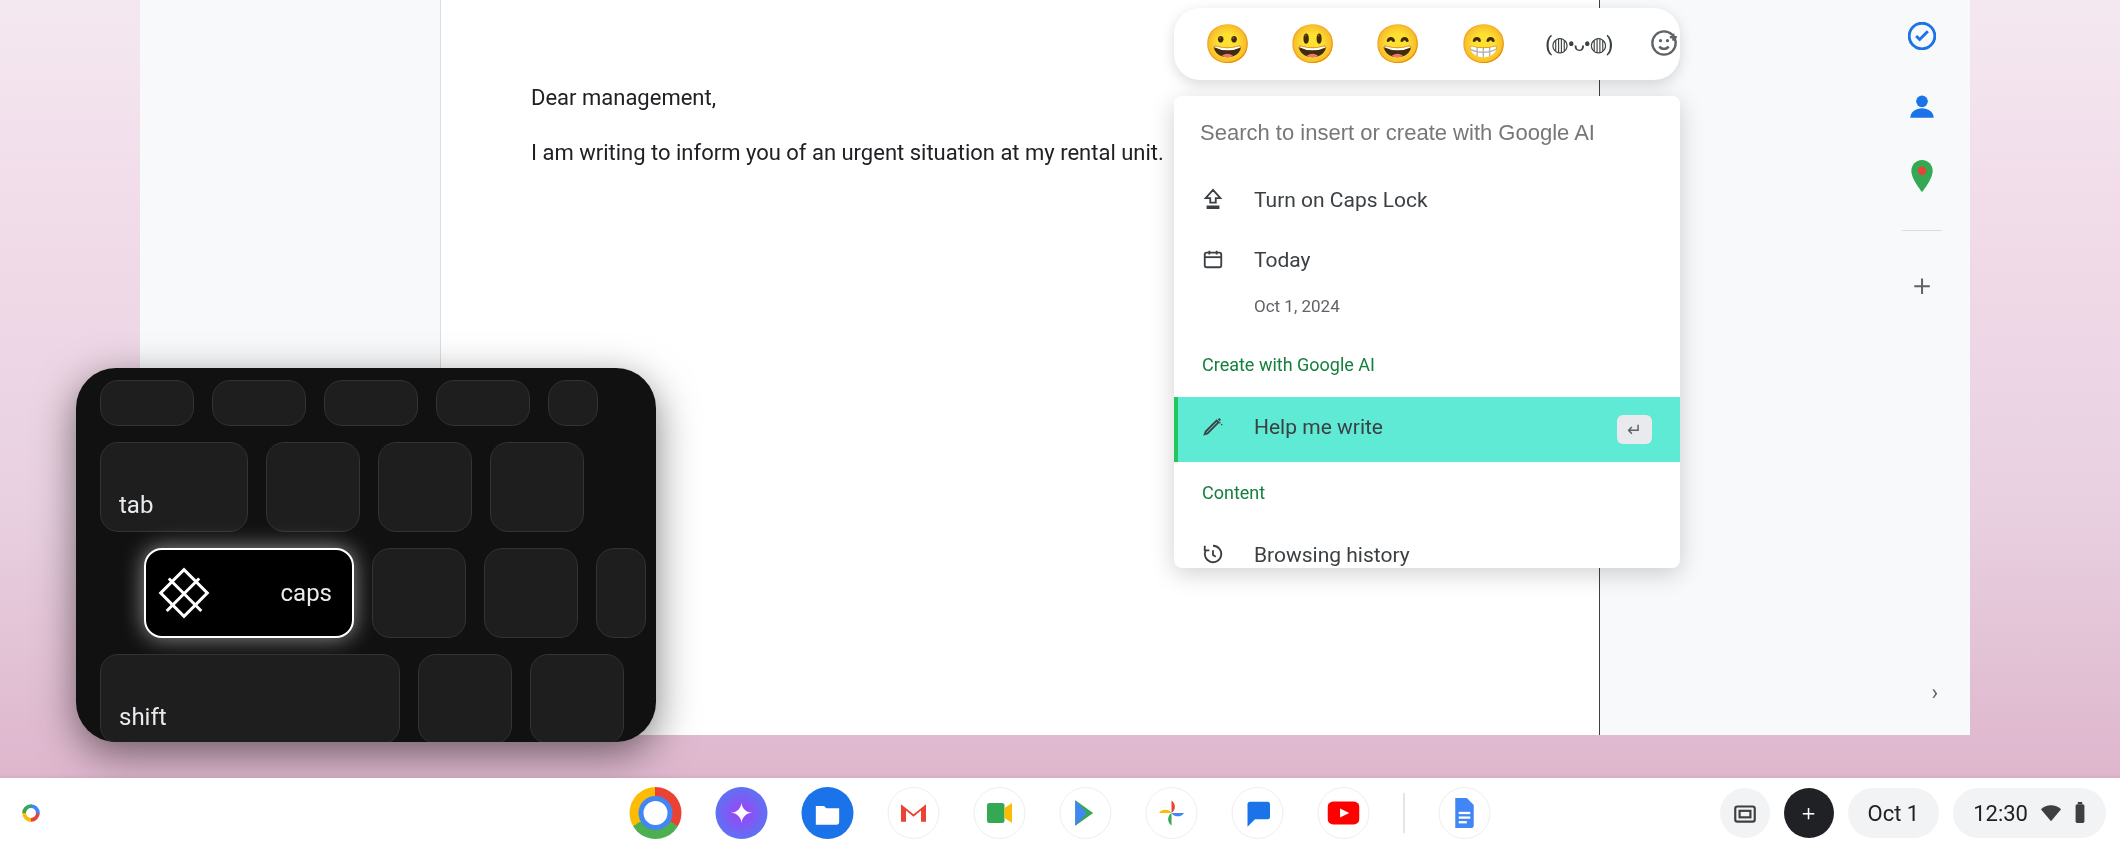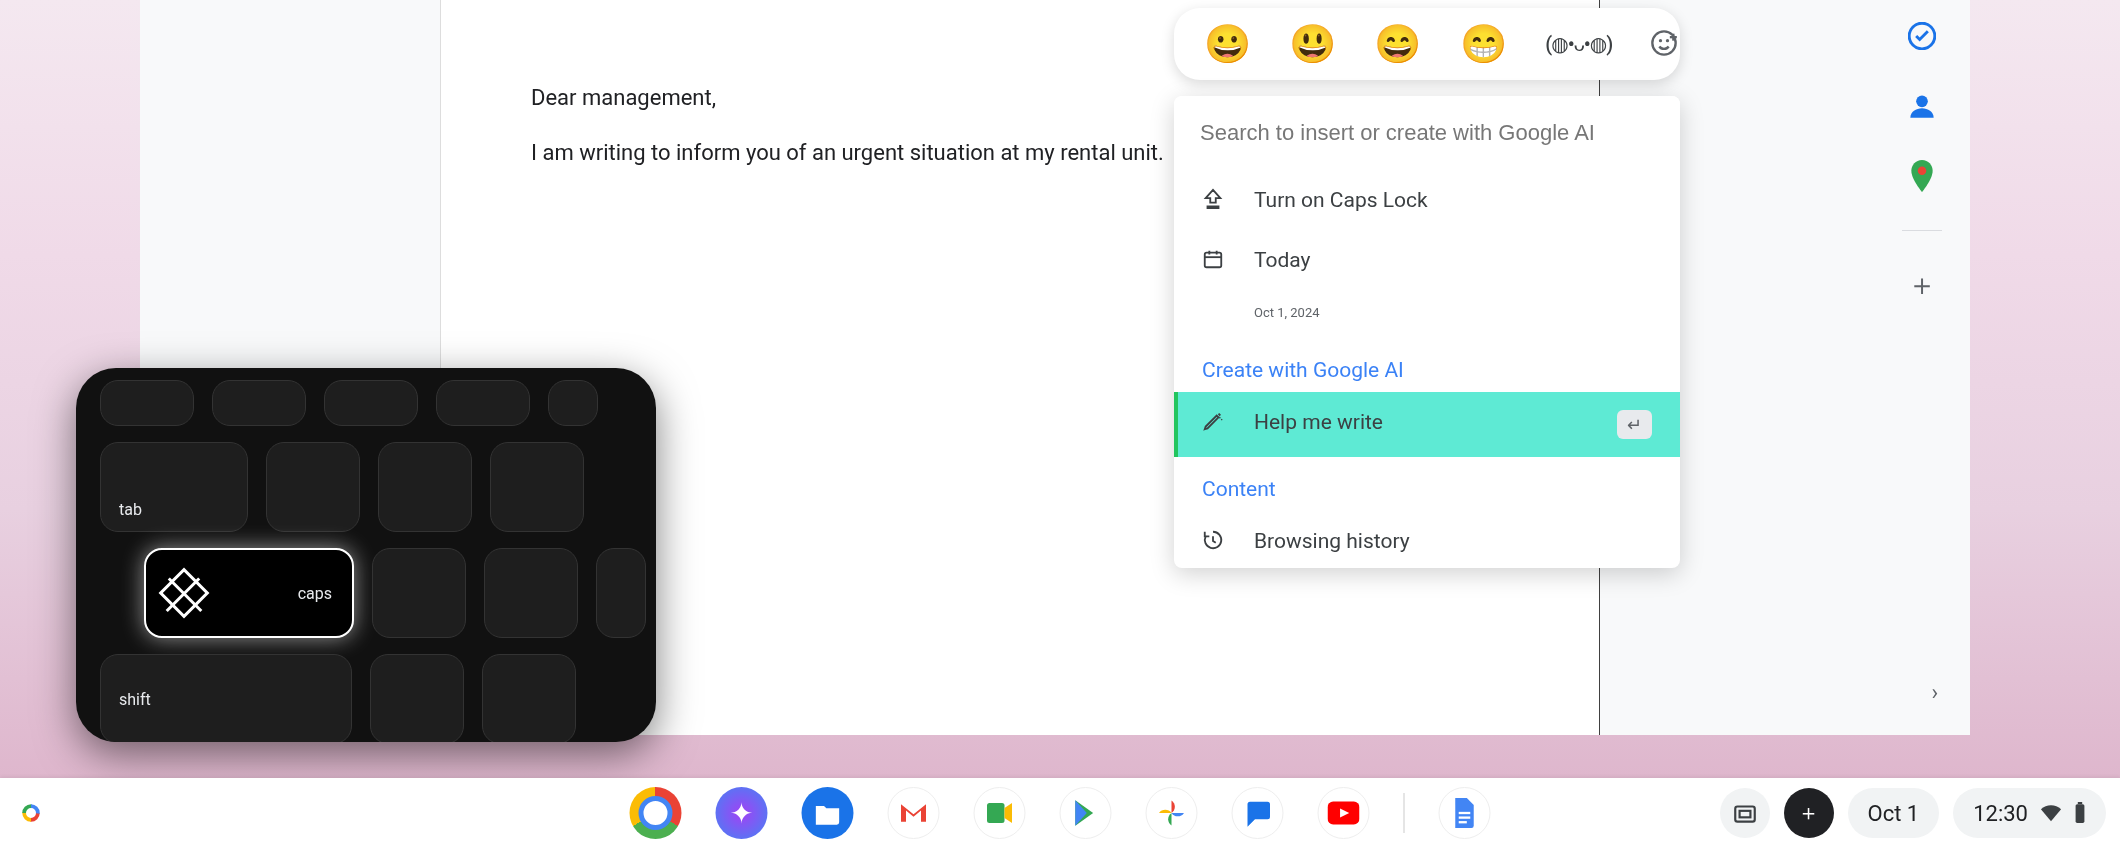--- a/index.html
+++ b/index.html
@@ -119,35 +119,35 @@
     padding:18px 28px;
     cursor:pointer;
     font-size:21px;
     color:#3c4043;
   }
   .ai-row.selected {
     background:#5eead4;
     border-left:4px solid #22c55e;
     padding-left:24px;
   }
-  .ai-row .sub { font-size:13px; color:#5f6368; margin-top:13px; }
+  .ai-row .sub { font-size:17px; color:#5f6368; margin-top:4px; }
   .ai-row .col { display:flex; flex-direction:column;gap:20px; }
   .ai-row .ico { width:26px; text-align:center; font-size:22px; color:#3c4043; }
   .ai-row .enter-hint {
     margin-left:auto;
     background:#e8eaed;
     border-radius:6px;
     padding:4px 10px;
     font-size:18px;
     color:#5f6368;
   }
   .ai-section-header {
-    font-size:21px;
-    color:#3b82f6;
-    padding:20px 28px 10px;
+    font-size:18px;
+    color:#15803d;
+    padding:20px 28px 22px;
   }
 
   
   .kbd-overlay {
     position:absolute;
     left:76px;
     top:368px;
     width:580px;
     height:374px;
     background:#111;
@@ -158,21 +158,21 @@
     flex-direction:column;
     gap:16px;
     overflow:hidden;
   }
   .kbd-row { display:flex; gap:18px; }
   .key {
     background:#1e1e1e;
     border:1px solid #333;
     border-radius:18px;
     color:#e8eaed;
-    font-size:16px;
+    font-size:24px;
     display:flex;
     align-items:flex-end;
     justify-content:flex-start;
     padding:12px 18px;
     height:90px;
     flex:0 0 auto;
   }
   .key.blank { width:94px; }
   .key.tab { width:148px; }
   .key.caps {
@@ -192,21 +192,21 @@
     border:3px solid #fff;
     position:relative;
   }
   .key.caps .caps-icon::before, .key.caps .caps-icon::after {
     content:"";
     position:absolute;
     background:#fff;
   }
   .key.caps .caps-icon::before { left:14px; top:-6px; width:3px; height:46px;}
   .key.caps .caps-icon::after  { top:14px; left:-6px; height:3px; width:46px;}
-  .key.shift { width:252px;align-items:center; }
+  .key.shift { width:300px; }
   .key.half { height:46px; }
 
   
   .shelf {
     position:absolute;
     left:0;
     bottom:0;
     width:100%;
     height:70px;
     background:#fff;

